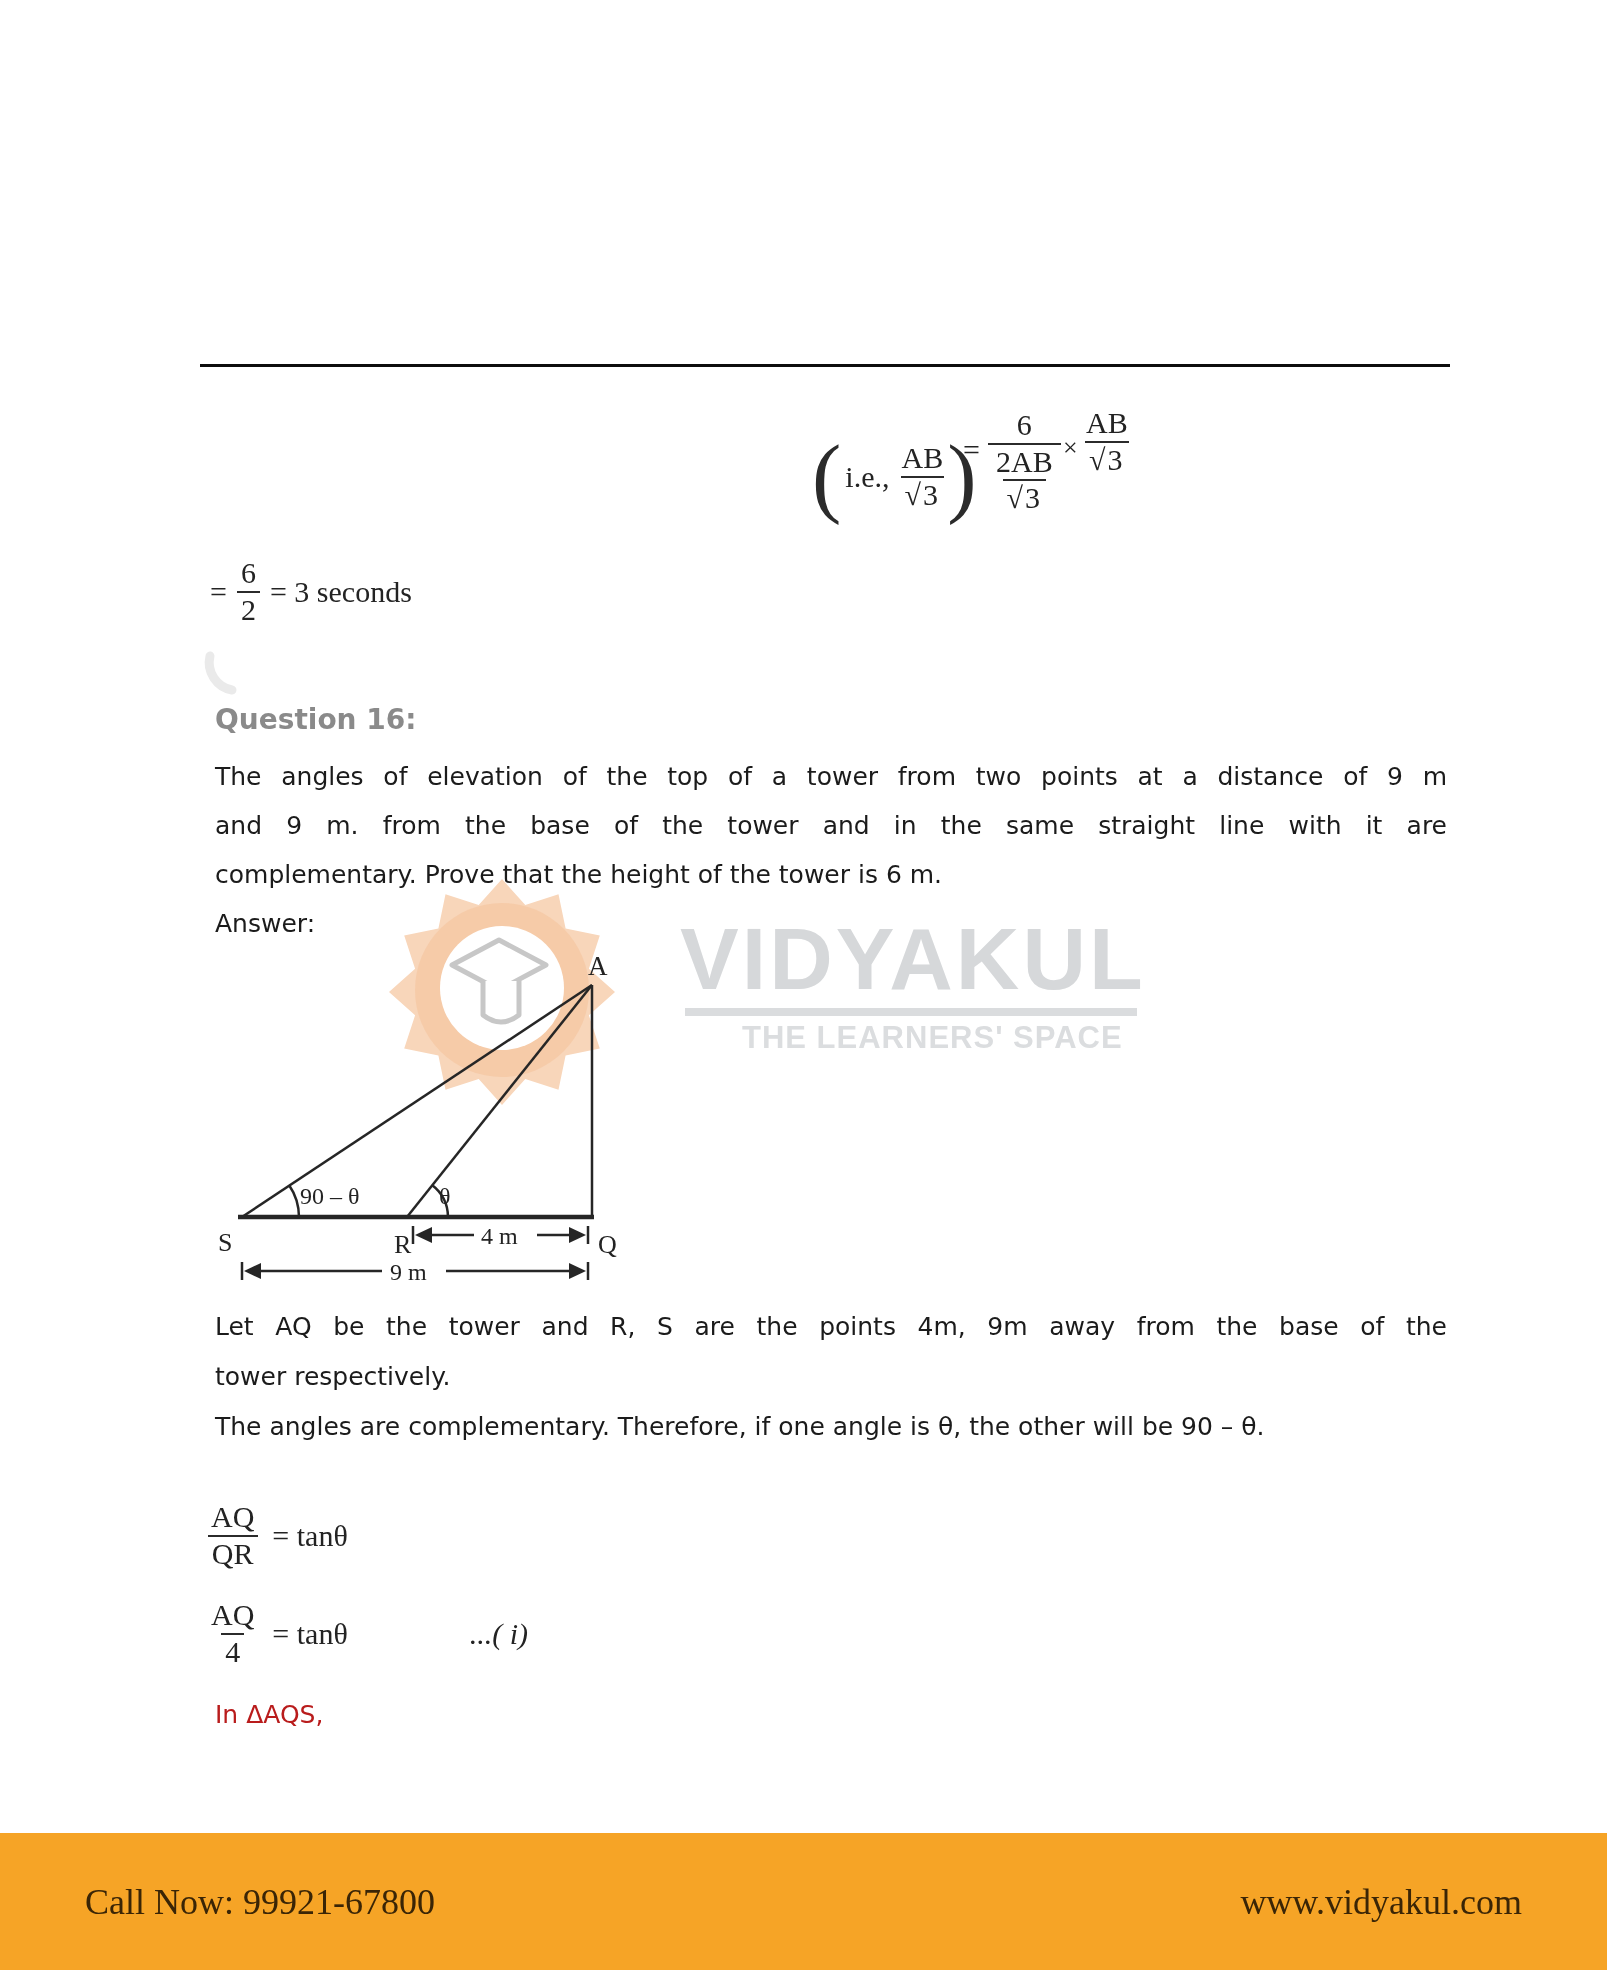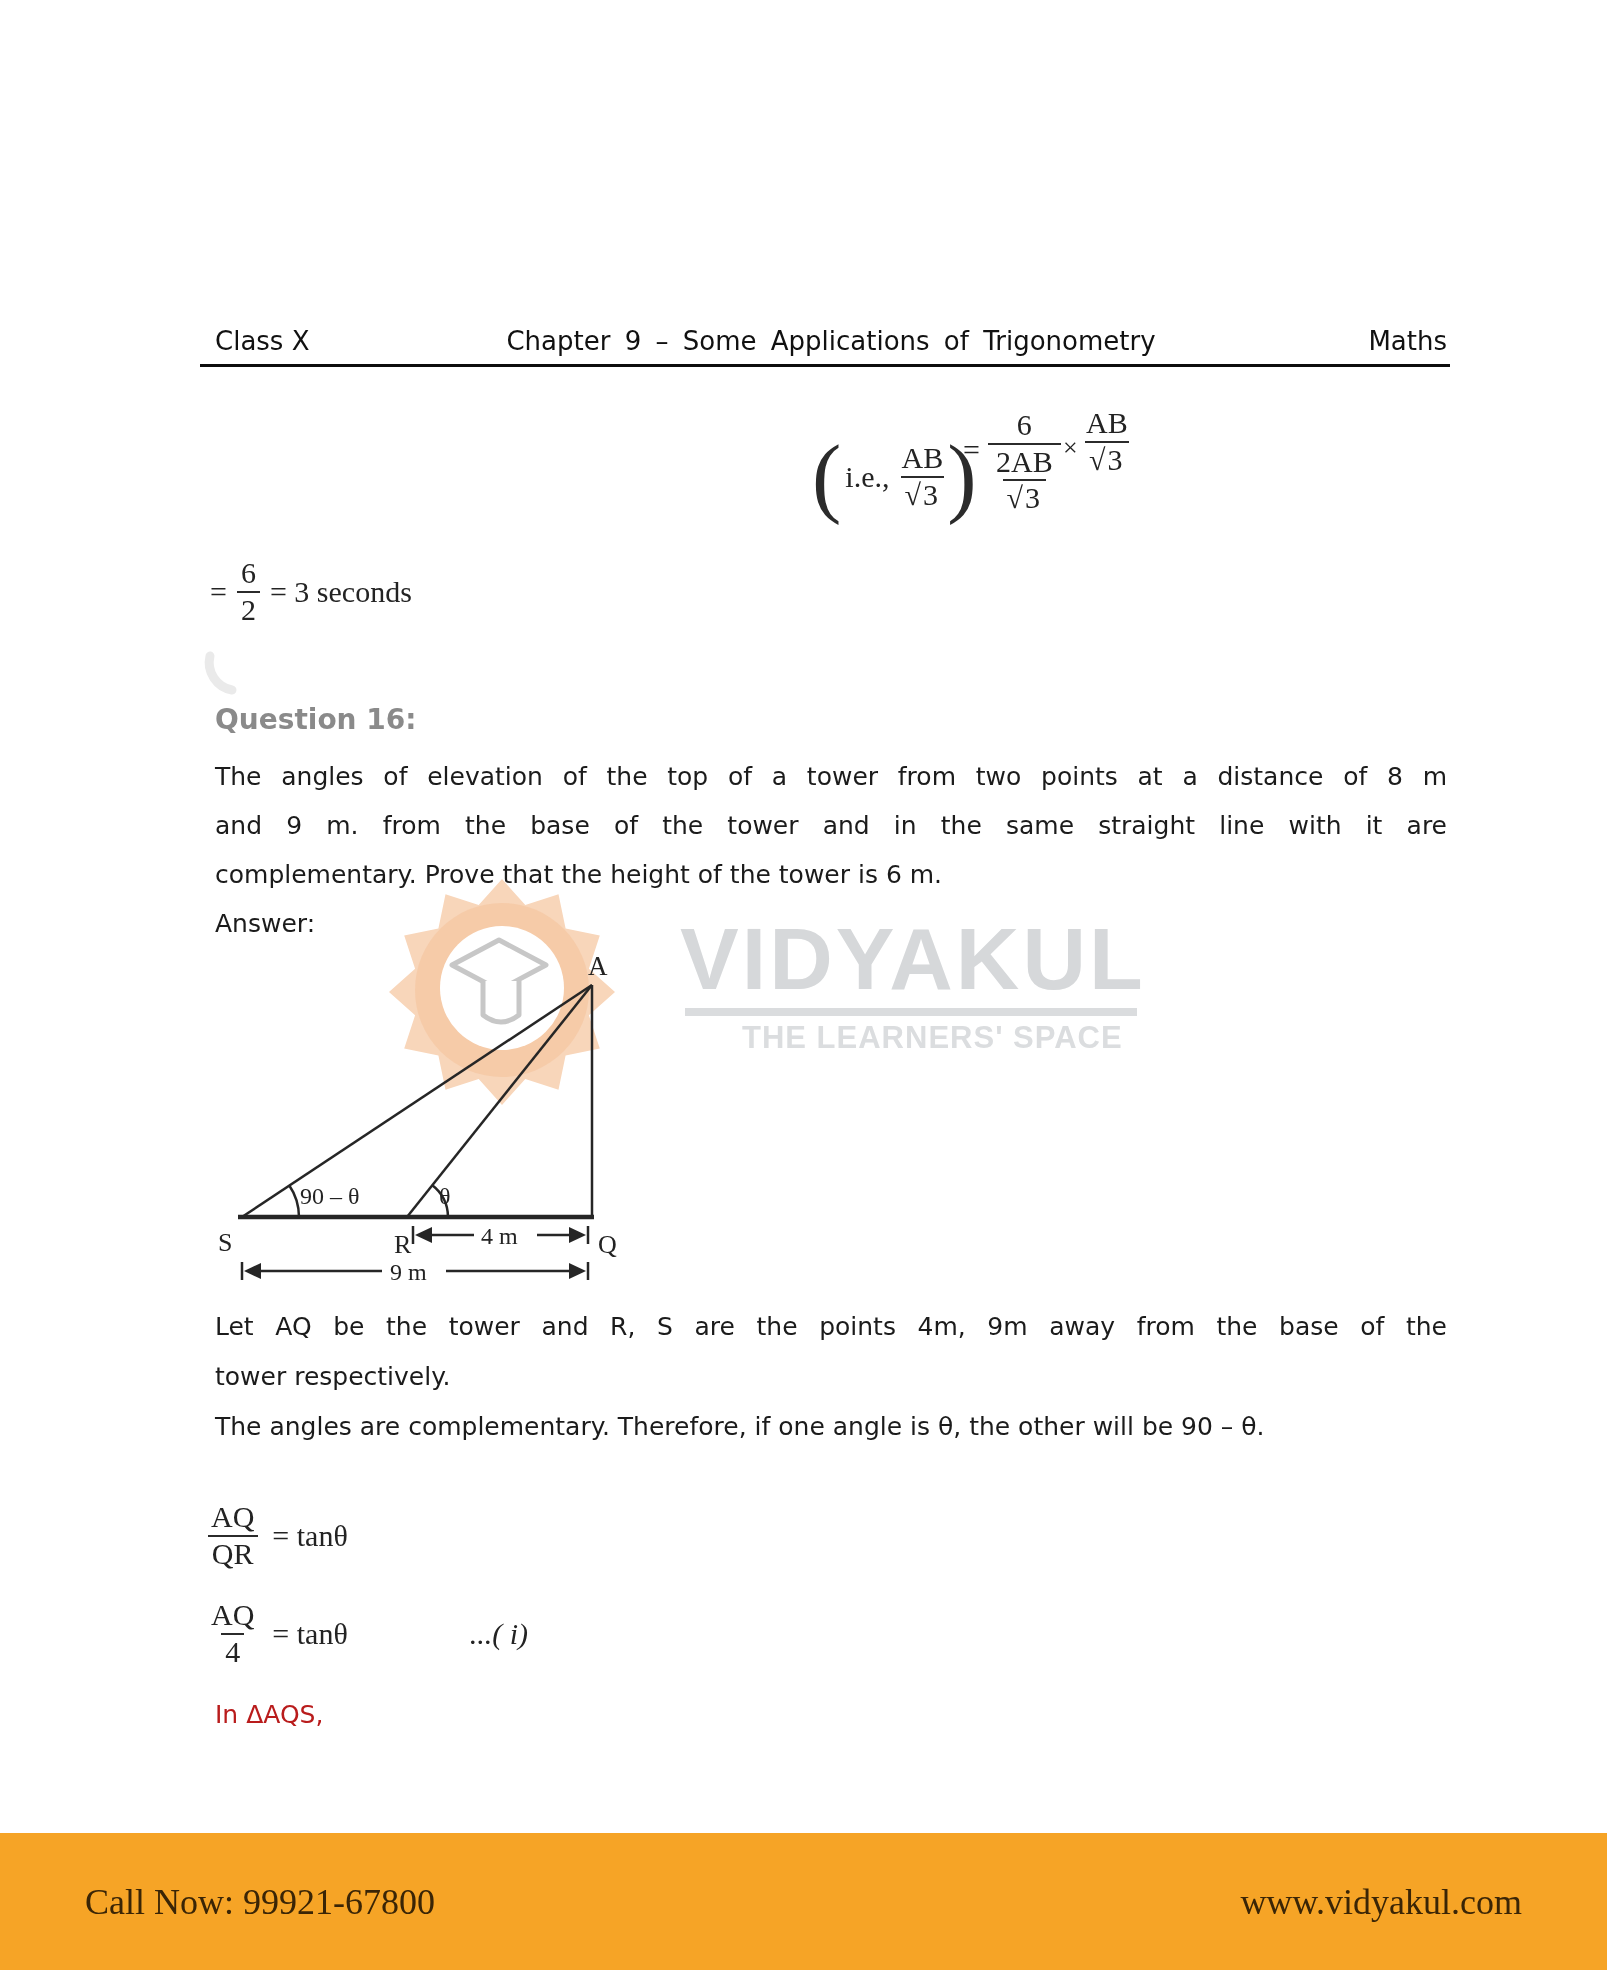--- a/index.html
+++ b/index.html
@@ -74,25 +74,20 @@
 
   .footer{position:absolute;left:0;top:1833px;width:1607px;height:137px;background:var(--footer-bg);
           display:flex;align-items:center;justify-content:space-between;box-sizing:border-box;padding:0 85px;
           font-family:"Liberation Serif",serif;font-weight:normal;font-size:36px;color:var(--footer-text);}
 </style>
 </head>
 <body>
 
 <div class="page">
 
-  <div class="header">
-    <span class="h-left">Class X</span>
-    <span class="h-center">Chapter 9 – Some Applications of Trigonometry</span>
-    <span class="h-right">Maths</span>
-  </div>
   <div class="rule"></div>
 
   <div class="fx1">
     <span class="grp">
       <span class="paren">(</span>
       <span class="ie">i.e.,</span>
       <span class="frac">
         <span class="num">AB</span>
         <span class="den"><span>√</span><span class="ovl">3</span></span>
       </span>
@@ -124,21 +119,21 @@
     </span>
     <span>= 3 seconds</span>
   </div>
 
   <svg class="crescent" width="44" height="46" viewBox="0 0 44 46">
     <path d="M 10 6 A 28 28 0 0 0 32 40" fill="none" stroke="#eaeaea" stroke-width="9" stroke-linecap="round"></path>
   </svg>
 
   <div class="q-heading">Question 16:</div>
   <div class="q-par">
-    <div class="jline">The angles of elevation of the top of a tower from two points at a distance of 8 m</div>
+    <div class="jline">The angles of elevation of the top of a tower from two points at a distance of 9 m</div>
     <div class="jline">and 9 m. from the base of the tower and in the same straight line with it are</div>
     <div class="nline">complementary. Prove that the height of the tower is 6 m.</div>
     <div class="nline">Answer:</div>
   </div>
 
   <svg class="wm-logo" width="230" height="230" viewBox="0 0 230 230">
     <polygon fill="#f8d6ba" points="
       228,115 201.9,138.3 212.8,171.5 178.6,178.6 171.5,212.8 138.3,201.9 115,228 91.7,201.9
       58.5,212.8 51.4,178.6 17.2,171.5 28.1,138.3 2,115 28.1,91.7 17.2,58.5 51.4,51.4
       58.5,17.2 91.7,28.1 115,2 138.3,28.1 171.5,17.2 178.6,51.4 212.8,58.5 201.9,91.7"></polygon>

